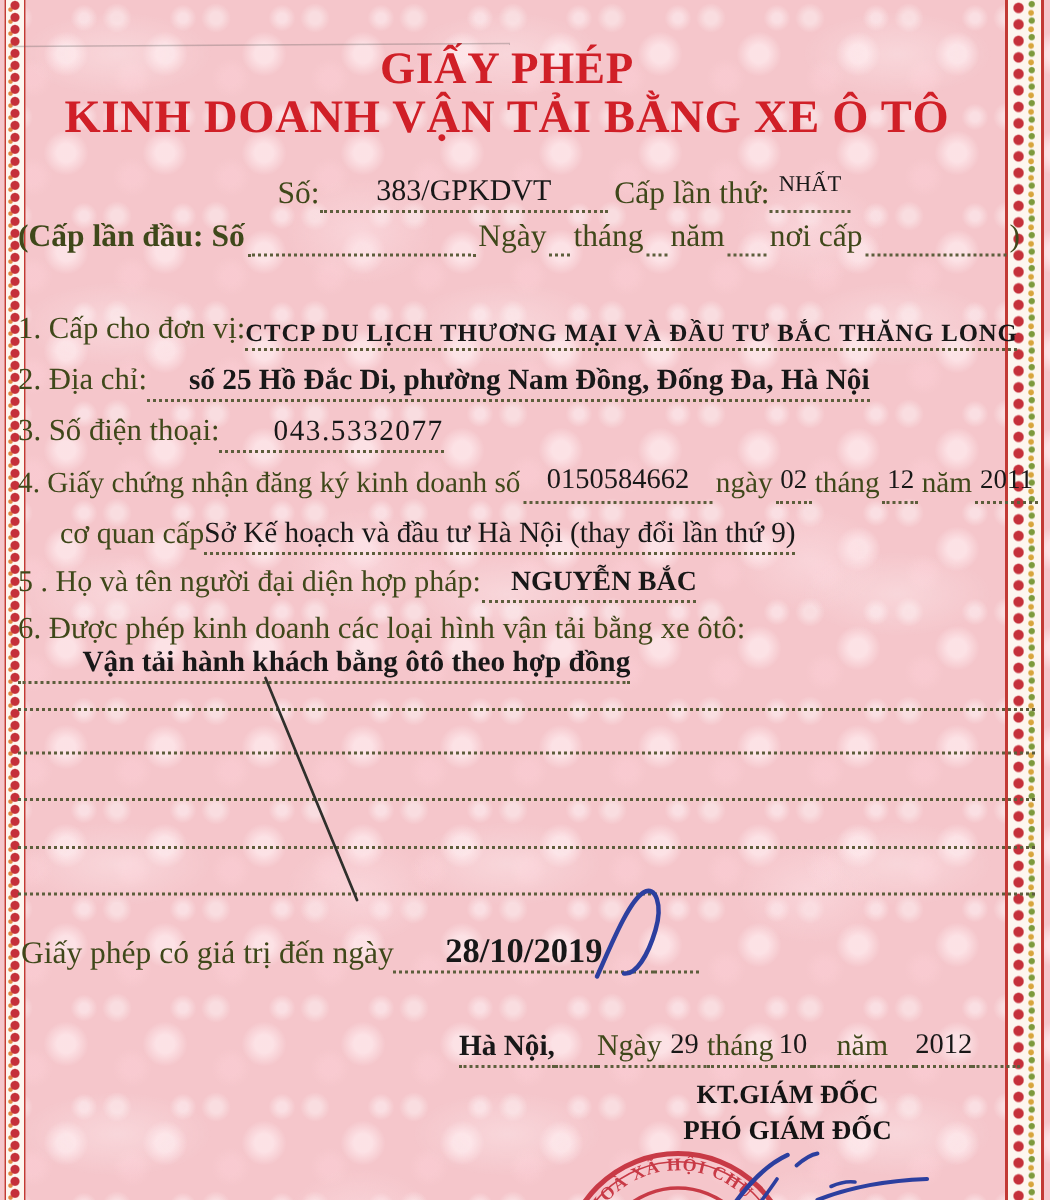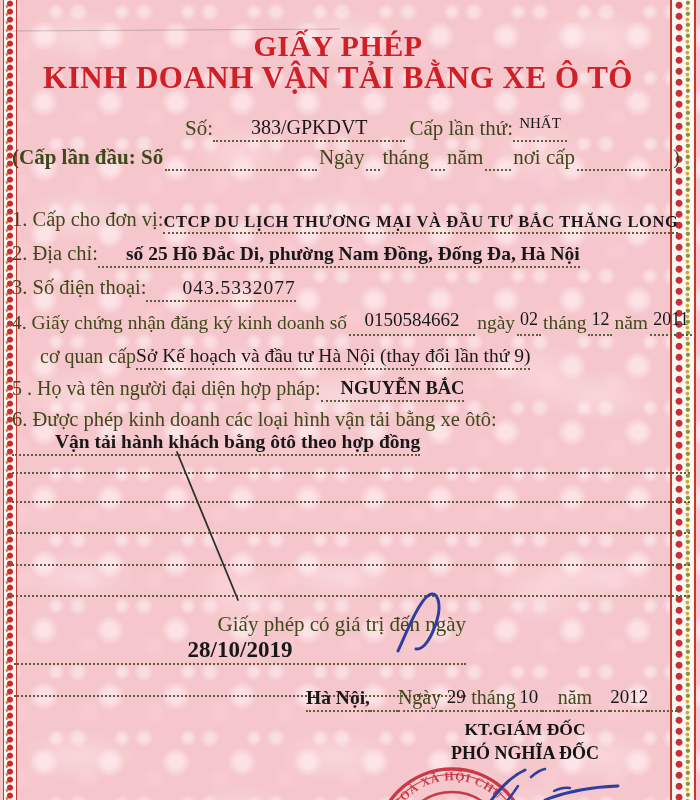--- a/index.html
+++ b/index.html
@@ -153,21 +153,21 @@
       <span class="val b" style="font-size:19.5px;padding-left:43px;margin-bottom:2px;">Vận tải hành khách bằng ôtô theo hợp đồng</span>
     </div>
   </div>
 
   <div class="dotline" style="top:472px;"></div>
   <div class="dotline" style="top:501px;"></div>
   <div class="dotline" style="top:532px;"></div>
   <div class="dotline" style="top:564px;"></div>
   <div class="dotline" style="top:595px;"></div>
 
-  <div class="row" style="top:613px;left:14px;width:452px;height:36px;flex-direction:column;">
+  <div class="row" style="top:613px;left:14px;width:452px;height:36px;">
     <span class="lbl" style="font-size:21px;">Giấy phép có giá trị đến ngày</span>
     <div class="fill" style="flex:1;">
       <span class="val b" style="font-size:23px;margin-bottom:1px;">28/10/2019</span>
     </div>
     <div class="fill" style="flex:0 0 30px;">
         <span></span>
       </div>
   </div>
 
   <div class="row" style="top:682px;left:306px;right:20px;height:30px;">
@@ -200,21 +200,21 @@
       </div>
     <div class="fill" style="flex:0 0 auto;">
       <span class="val" style="font-size:19px;margin-bottom:3px;">2012</span>
     </div>
     <div class="fill" style="flex:1;">
         <span></span>
       </div>
   </div>
 
   <div class="sigcenter" style="top:719px;left:392px;width:266px;font-size:17.5px;">KT.GIÁM ĐỐC</div>
-  <div class="sigcenter" style="top:743px;left:392px;width:266px;font-size:18px;">PHÓ NGHĨA ĐỐC</div>
+  <div class="sigcenter" style="top:743px;left:392px;width:266px;font-size:18px;">PHÓ GIÁM ĐỐC</div>
 
   <svg class="overlay" width="700" height="800" viewBox="0 0 700 800">
 
     <path d="M 8 31 L 340 29" stroke="rgba(90,90,90,0.3)" stroke-width="1" fill="none"></path>
 
     <path d="M 177 452 L 238 600" stroke="#30302c" stroke-width="1.8" fill="none" stroke-linecap="round"></path>
 
     <path d="M 398 651 C 407 631, 419 601, 429 595 C 437 590, 442 603, 437 620 C 432 637, 424 650, 416 649" stroke="#2c3f9f" stroke-width="3" fill="none" stroke-linecap="round"></path>
 
     <g opacity="0.93">

